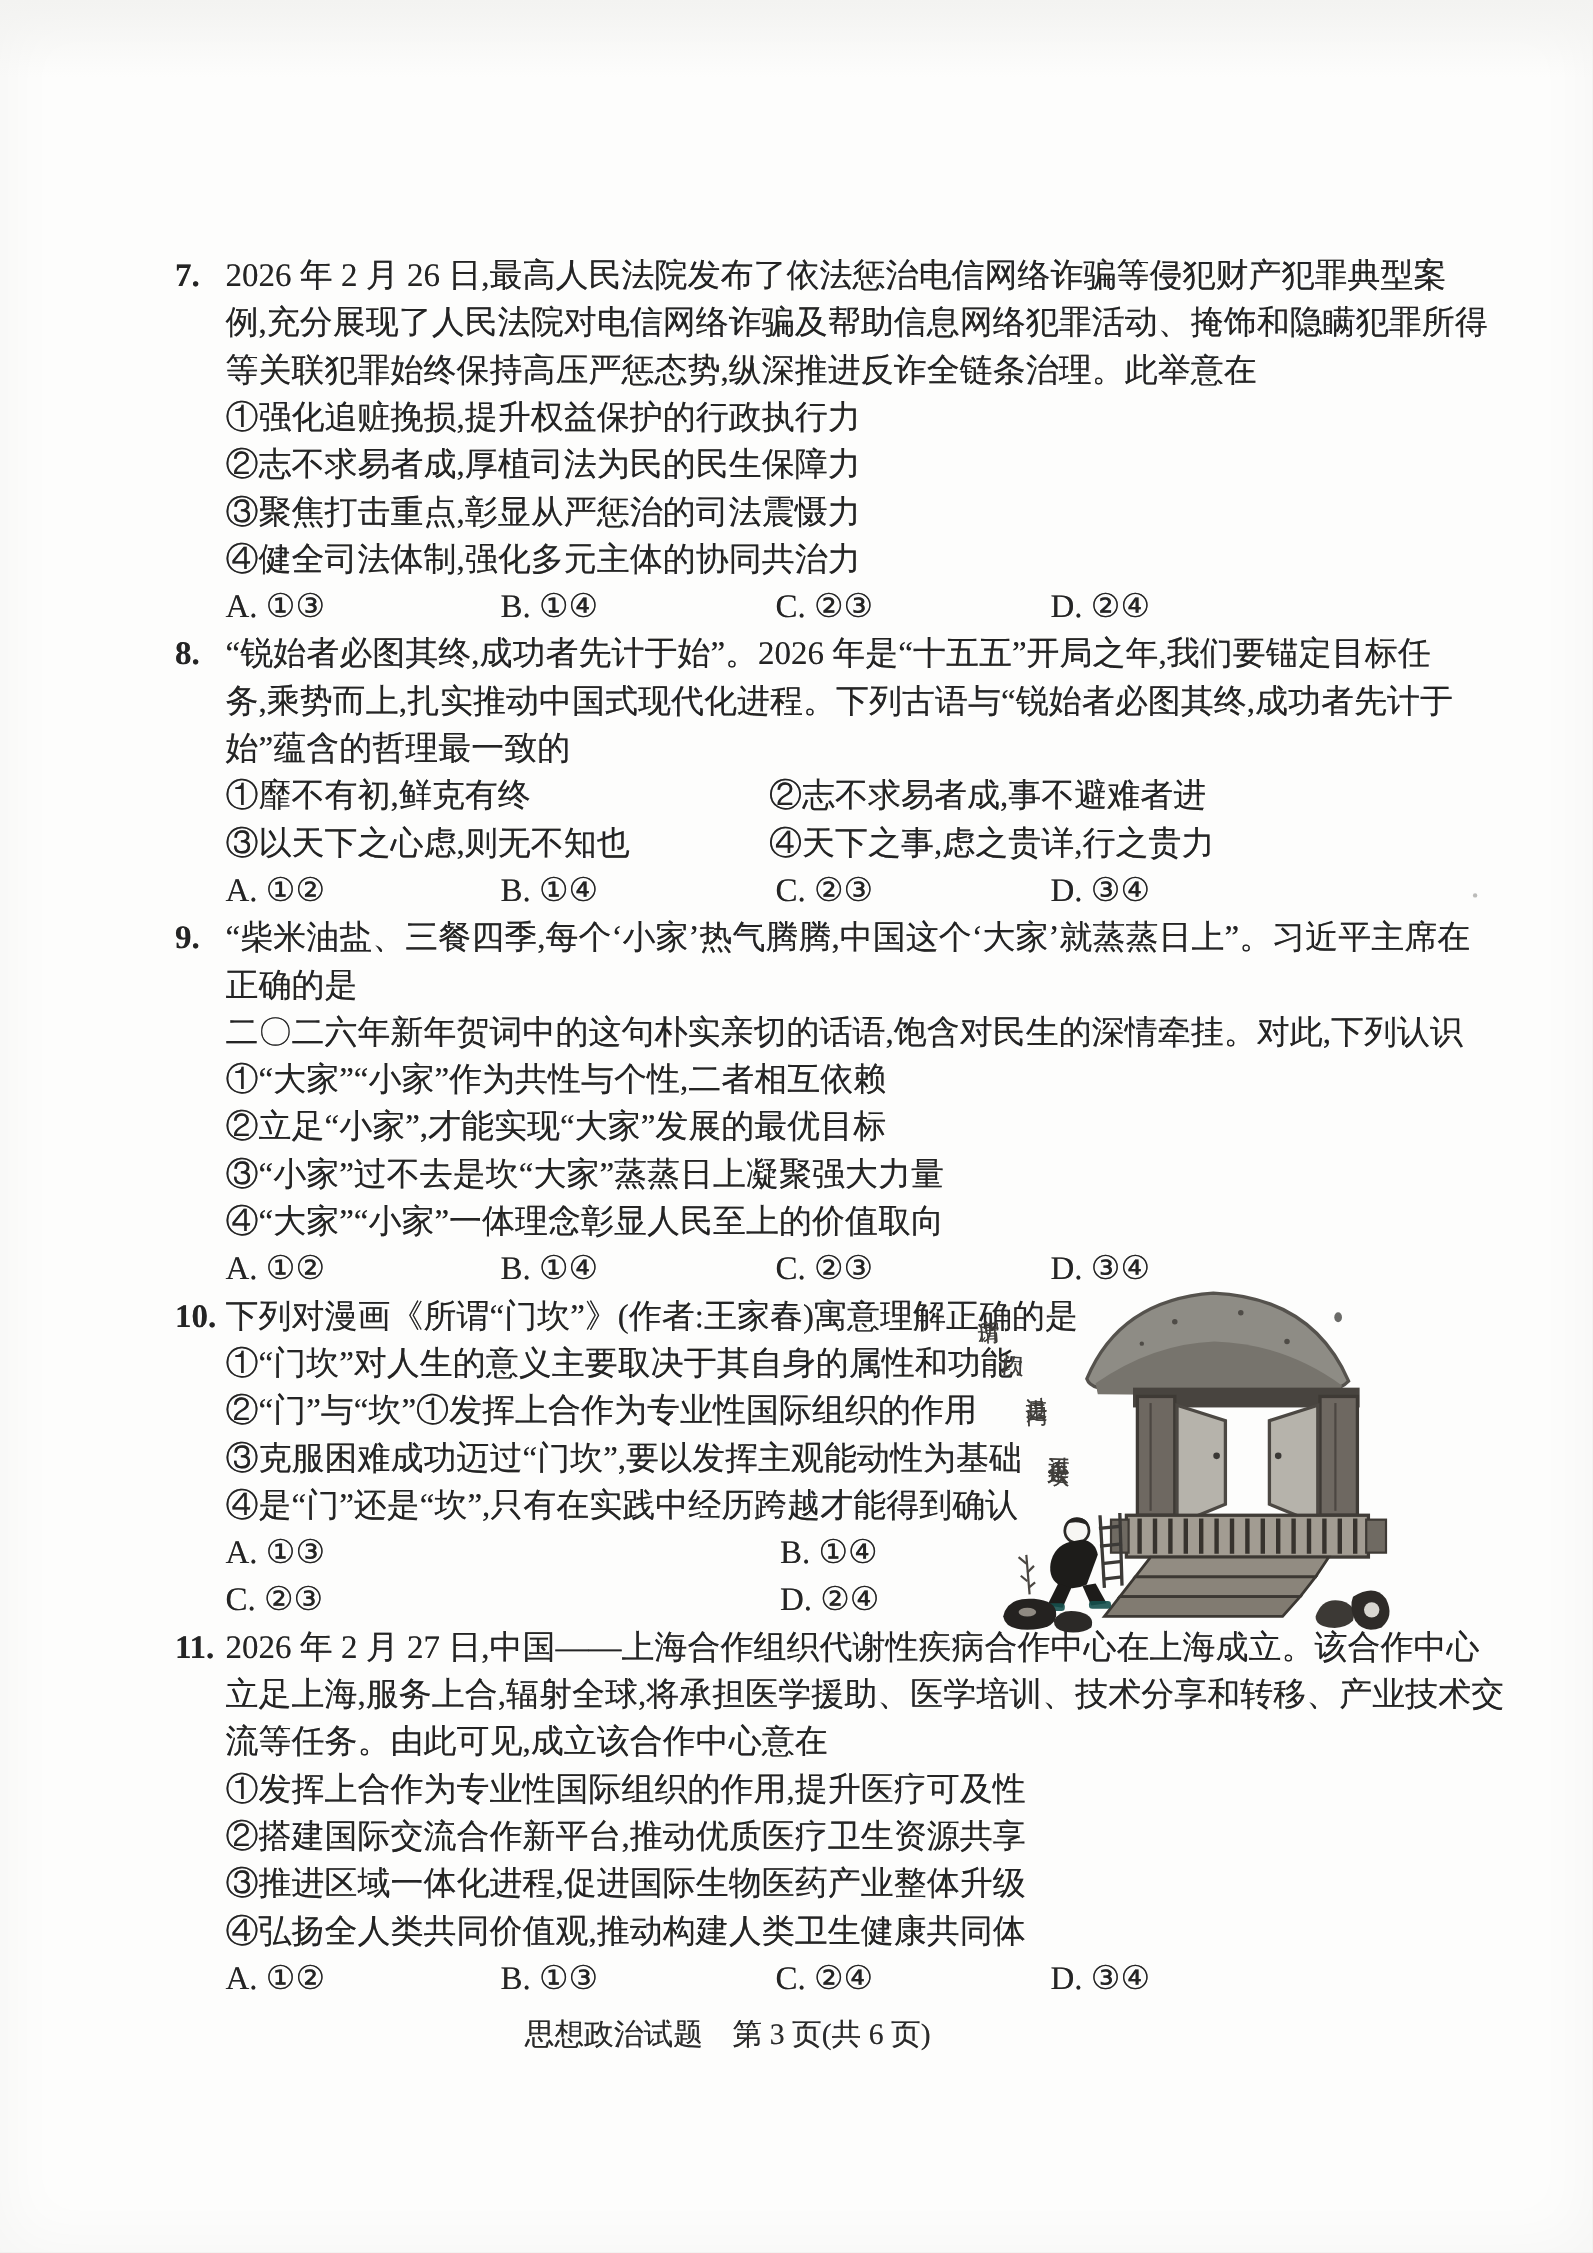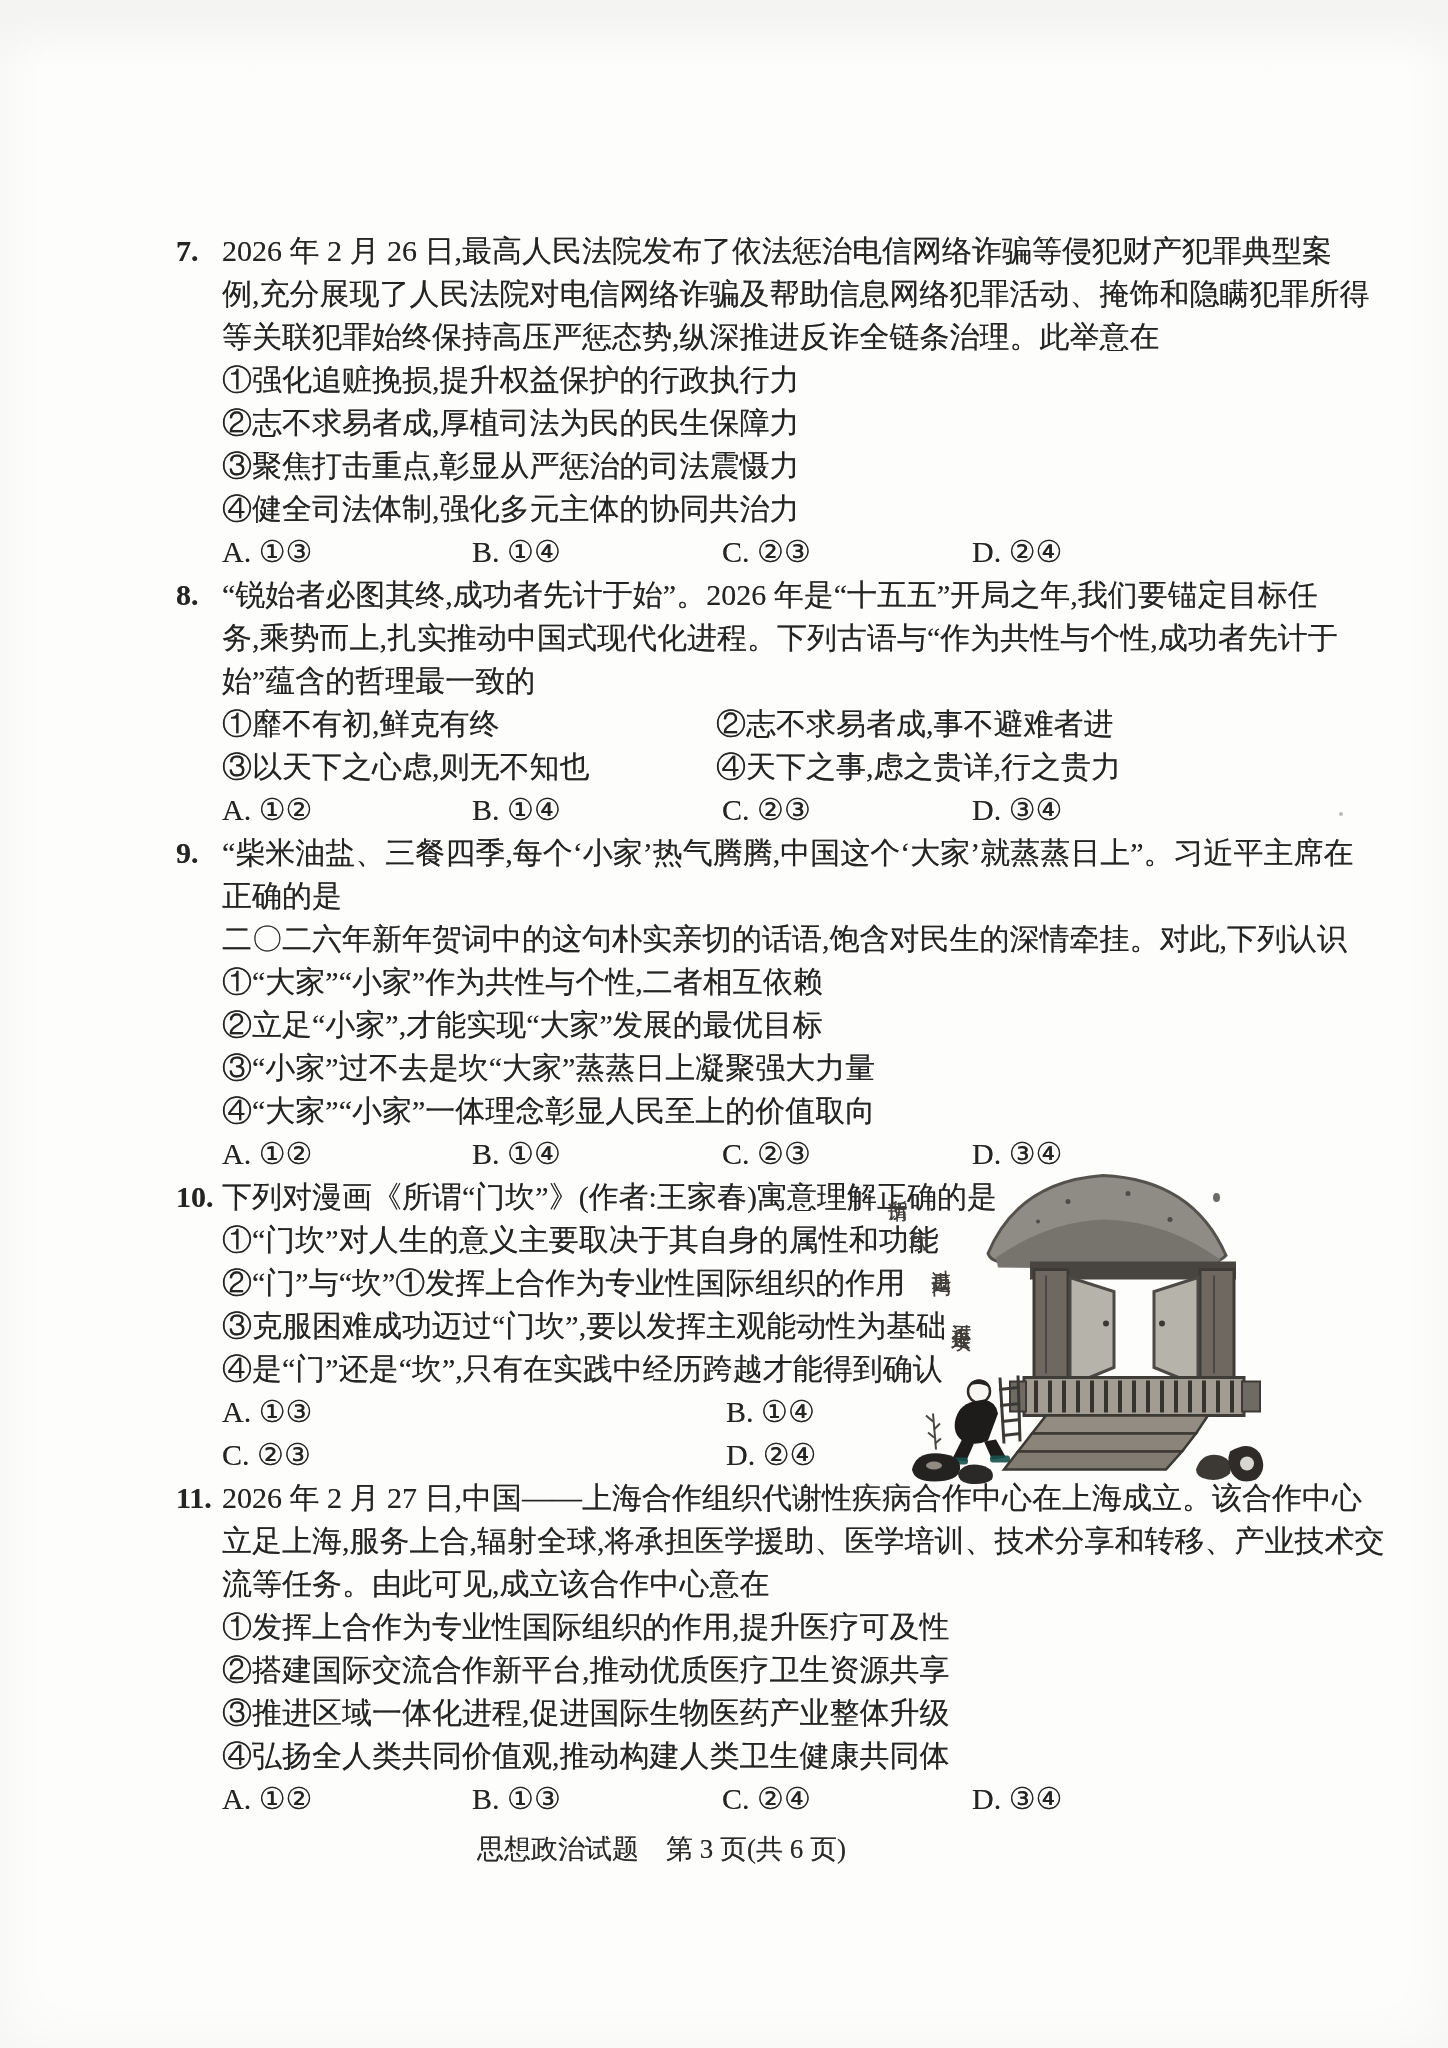--- a/index.html
+++ b/index.html
@@ -9,21 +9,21 @@
     margin:0 auto;
     background:#fdfdfc;
     font-family:"Liberation Serif","DejaVu Serif",serif;
     color:#242424;
     overflow:hidden;
     box-shadow:inset 0 0 60px rgba(0,0,0,0.04);
   }
   .scan-edge{position:absolute;left:0;top:0;right:0;height:70px;
     background:linear-gradient(#f3f3f1,rgba(253,253,252,0));}
   .content{
-    position:absolute;left:176px;top:229px;width:1230px;
+    position:absolute;left:159px;top:229px;width:1230px;
   }
   .line{
     height:43px;line-height:43px;font-size:30px;
     white-space:nowrap;
     text-shadow:0 0 0.5px rgba(20,20,20,.5);
   }
   .cont{padding-left:46px;}
   .qnum{display:inline-block;width:46px;font-weight:bold;}
   .pair1{display:inline-block;width:494px;}
   .ansA,.ansB,.ansC{display:inline-block;width:250px;}
@@ -68,21 +68,21 @@
       <div class="line cont">等关联犯罪始终保持高压严惩态势,纵深推进反诈全链条治理。此举意在</div>
       <div class="line cont">①强化追赃挽损,提升权益保护的行政执行力</div>
       <div class="line cont">②志不求易者成,厚植司法为民的民生保障力</div>
       <div class="line cont">③聚焦打击重点,彰显从严惩治的司法震慑力</div>
       <div class="line cont">④健全司法体制,强化多元主体的协同共治力</div>
       <div class="line cont"><span class="ansA">A. ①③</span><span class="ansB">B. ①④</span><span class="ansC">C. ②③</span><span>D. ②④</span></div>
     </section>
 
     <section>
       <div class="line"><span class="qnum">8.</span><span>“锐始者必图其终,成功者先计于始”。2026 年是“十五五”开局之年,我们要锚定目标任</span></div>
-      <div class="line cont">务,乘势而上,扎实推动中国式现代化进程。下列古语与“作为共性与个性,成功者先计于</div>
+      <div class="line cont">务,乘势而上,扎实推动中国式现代化进程。下列古语与“锐始者必图其终,成功者先计于</div>
       <div class="line cont">始”蕴含的哲理最一致的</div>
       <div class="line cont"><span class="pair1">①靡不有初,鲜克有终</span><span>②志不求易者成,事不避难者进</span></div>
       <div class="line cont"><span class="pair1">③以天下之心虑,则无不知也</span><span>④天下之事,虑之贵详,行之贵力</span></div>
       <div class="line cont"><span class="ansA">A. ①②</span><span class="ansB">B. ①④</span><span class="ansC">C. ②③</span><span>D. ③④</span></div>
     </section>
 
     <section>
       <div class="line"><span class="qnum">9.</span><span>“柴米油盐、三餐四季,每个‘小家’热气腾腾,中国这个‘大家’就蒸蒸日上”。习近平主席在</span></div>
       <div class="line cont">正确的是</div>
       <div class="line cont">二〇二六年新年贺词中的这句朴实亲切的话语,饱含对民生的深情牵挂。对此,下列认识</div>

